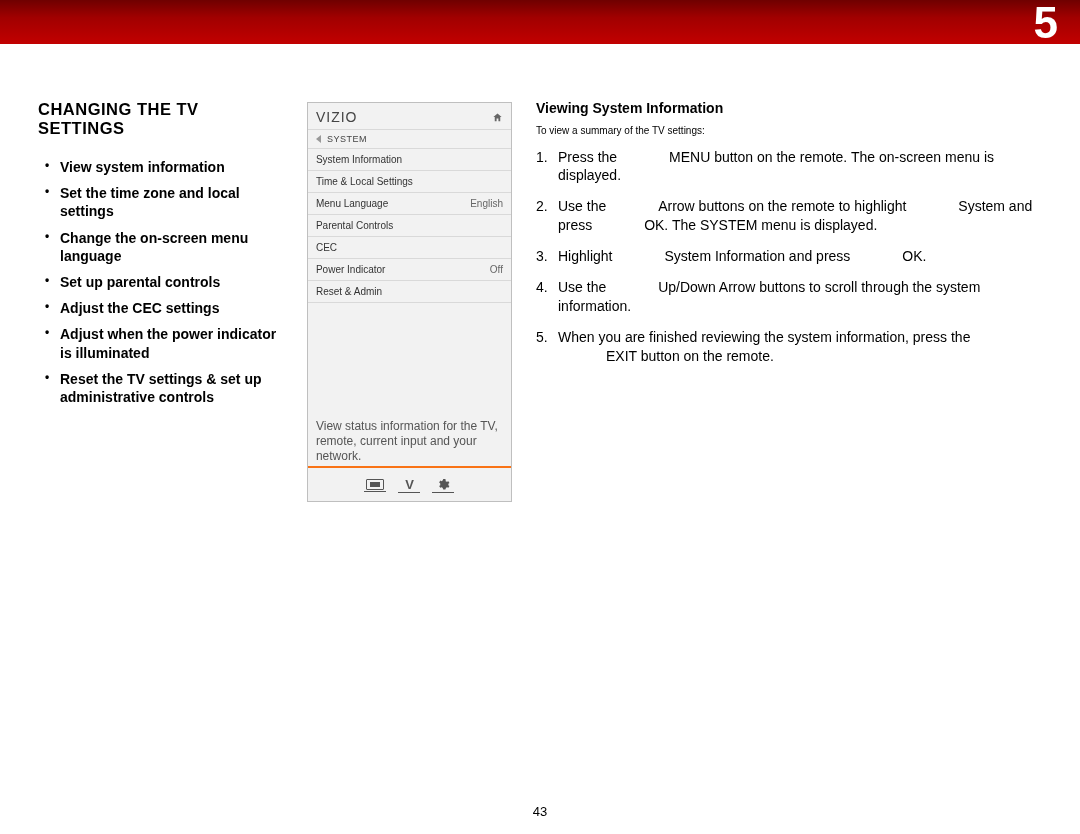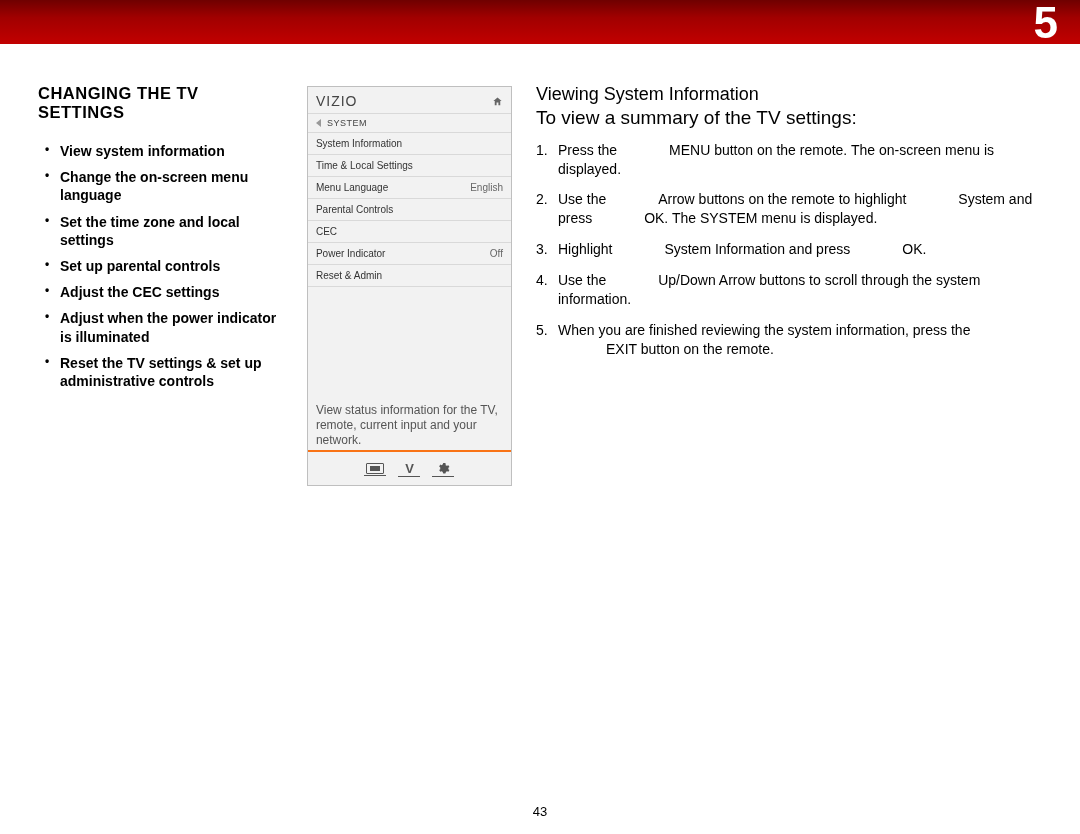--- a/index.html
+++ b/index.html
@@ -8,41 +8,41 @@
   .header-band {
     width: 100%; height: 44px;
     background: linear-gradient(to bottom, #6f0000 0%, #a10000 40%, #c20000 100%);
     position: relative;
   }
   .chapter-number {
     position: absolute; right: 22px; top: -2px;
     color: #fff; font-size: 44px; font-weight: 700;
   }
   .content {
-    position: absolute; top: 84px; left: 38px; right: 38px;
+    position: absolute; top: 100px; left: 38px; right: 38px;
     display: flex; gap: 24px;
   }
   .col-left { width: 474px; display: flex; gap: 18px; }
   .col-text { width: 262px; }
   .col-right { flex: 1; }
   h1.section-heading {
     font-size: 16.5px; font-weight: 700; letter-spacing: 0.5px; text-transform: uppercase;
     margin-bottom: 20px;
   }
-  .intro { font-size: 19px; margin-bottom: 10px; line-height: 1.35; }
+  .intro { font-size: 10px; margin-bottom: 10px; line-height: 1.35; }
   ul.bullets { list-style: none; padding-left: 22px; }
   ul.bullets li {
     position: relative; font-size: 14px; line-height: 1.3; margin-bottom: 8px;
     padding-left: 0;
     font-weight: bold;
   }
   ul.bullets li::before {
     content: "•"; position: absolute; left: -15px; top: 0; font-size: 12px;
   }
-  .subheading { font-size: 18px; font-weight: 400; }
+  .subheading { font-size: 14px; font-weight: 700; margin-bottom: 8px; }
   ol.steps { list-style: none; counter-reset: step; padding-left: 22px; }
   ol.steps li {
     counter-increment: step; position: relative;
     font-size: 14px; line-height: 1.35; margin-bottom: 12px;
   }
   ol.steps li::before {
     content: counter(step) "."; position: absolute; left: -22px; top: 0;
   }
   .bold { font-weight: 400; margin-left: 48px; }
   .page-number {
@@ -111,22 +111,22 @@
     <div class="chapter-number">5</div>
   </div>
 
   <div class="content">
 
     <div class="col-left">
       <div class="col-text">
         <h1 class="section-heading">CHANGING THE TV SETTINGS</h1>
         <ul class="bullets">
           <li>View system information</li>
+          <li>Set the time zone and local settings</li>
           <li>Change the on-screen menu language</li>
-          <li>Set the time zone and local settings</li>
           <li>Set up parental controls</li>
           <li>Adjust the CEC settings</li>
           <li>Adjust when the power indicator is illuminated</li>
           <li>Reset the TV settings &amp; set up administrative controls</li>
         </ul>
       </div>
 
       <div class="tv-panel">
         <div class="tv-header">
           <span class="tv-brand">VIZIO</span>

